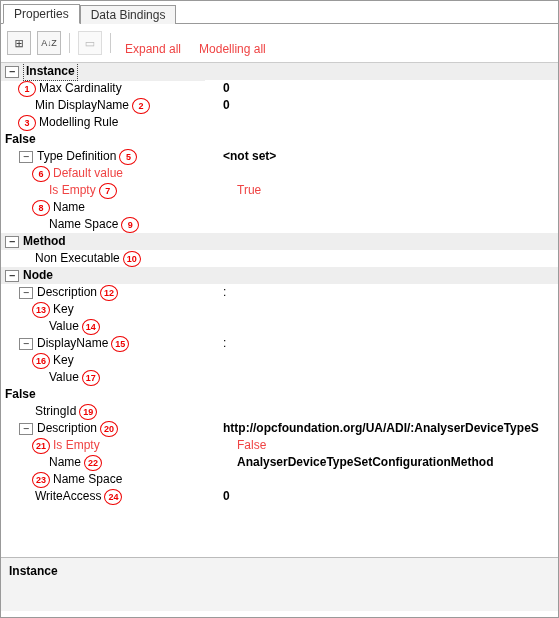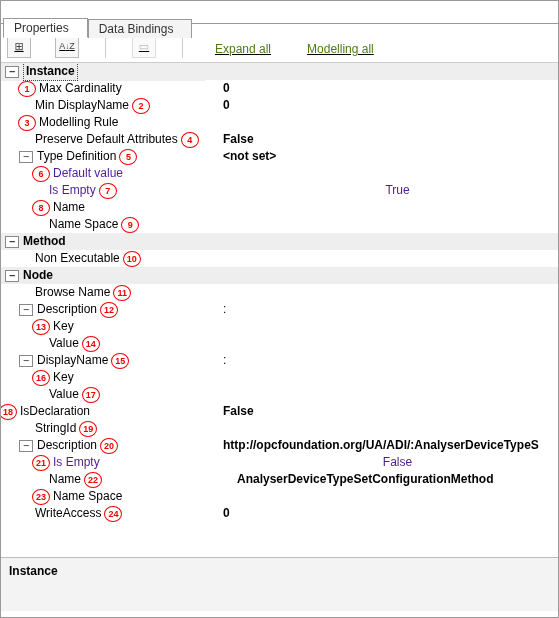--- a/index.html
+++ b/index.html
@@ -17,60 +17,59 @@
   .tabs {
     display: flex;
     align-items: flex-end;
     padding-left: 2px;
     height: 22px;
     border-bottom: 1px solid #999;
   }
   .tab {
     border: 1px solid #999;
     border-bottom: none;
-    padding: 2px 18px 2px 10px;
+    padding: 2px 10px 2px 10px;
     margin-right: 0px;
     background: #f4f4f4;
     position: relative;
-    top: 15px;
+    top: 1px;
     color: #333;
   }
   .tab.active {
     background: #fff;
     font-weight: normal;
     border-bottom: 1px solid #fff;
     z-index: 2;
   }
   .toolbar {
     display: flex;
-    align-items: flex-end;
+    align-items: center;
     padding: 4px 6px;
     border-bottom: 1px solid #ccc;
-    gap: 24px;
-    text-decoration: underline;
+    gap: 6px;
   }
   .tool-btn {
     width: 22px;
     height: 22px;
     border: 1px solid #bbb;
     background: #f7f7f7;
     display: flex;
     align-items: center;
     justify-content: center;
     font-size: 11px;
     color: #444;
   }
   .tool-btn.disabled {
     color: #bbb;
     border-color: #ddd;
     background: #fafafa;
   }
   .tool-text {
     padding: 2px 6px;
-    color: #4d7c0f;
+    color: #ef4444;
     cursor: default;
     margin-top: 12px;
   }
   .sep {
     width:1px; height:20px; background:#ccc; margin:0 2px;
   }
   .grid {
     position: relative;
     overflow: hidden;
     height: calc(618px - 24px - 32px - 68px);
@@ -116,21 +115,21 @@
     flex: 1 1 auto;
     padding-left: 4px;
     overflow: hidden;
     text-overflow: clip;
   }
   .category {
     font-weight: bold;
     background: #eee;
   }
   .category .label-col, .category .value-col { background:#eee; }
-  .grayed { color: #4c1d95; text-align: center; }
+  .grayed { color: #ef4444; }
   .bold { font-weight: bold; }
   .marker {
     display: inline-flex;
     align-items: center;
     justify-content: center;
     width: 16px;
     height: 14px;
     border: 1.5px solid #e00;
     border-radius: 50%;
     color: #e00;
@@ -211,25 +210,20 @@
 
   <div class="row">
     <div class="label-col indent-1">
       <span class="marker">3</span>
       <span>Modelling Rule</span>
     </div>
     <div class="value-col"></div>
   </div>
 
   <div class="row">
-    <div class="label-col indent-1">
-      <span class="noexp"></span>
-      <span>Preserve Default Attributes</span>
-      <span class="marker">4</span>
-    </div>
     <div class="value-col bold">False</div>
   </div>
 
   <div class="row">
     <div class="label-col indent-1">
       <span class="expander">−</span>
       <span>Type Definition</span>
       <span class="marker">5</span>
     </div>
     <div class="value-col bold">&lt;not set&gt;</div>
@@ -287,28 +281,20 @@
   </div>
 
   <div class="row category">
     <div class="label-col indent-0">
       <span class="expander">−</span>
       <span class="bold">Node</span>
     </div>
     <div class="value-col"></div>
   </div>
 
-  <div class="row">
-    <div class="label-col indent-1">
-      <span class="noexp"></span>
-      <span>Browse Name</span>
-      <span class="marker">11</span>
-    </div>
-    <div class="value-col"></div>
-  </div>
 
   <div class="row">
     <div class="label-col indent-1">
       <span class="expander">−</span>
       <span>Description</span>
       <span class="marker">12</span>
     </div>
     <div class="value-col">:</div>
   </div>
 
@@ -349,24 +335,20 @@
   <div class="row">
     <div class="label-col indent-2">
       <span class="noexp"></span>
       <span>Value</span>
       <span class="marker">17</span>
     </div>
     <div class="value-col"></div>
   </div>
 
   <div class="row">
-    <div class="label-col indent-1">
-      <span class="marker" style="margin-left:-16px;">18</span>
-      <span>IsDeclaration</span>
-    </div>
     <div class="value-col bold">False</div>
   </div>
 
   <div class="row">
     <div class="label-col indent-1">
       <span class="noexp"></span>
       <span>StringId</span>
       <span class="marker">19</span>
     </div>
     <div class="value-col"></div>

